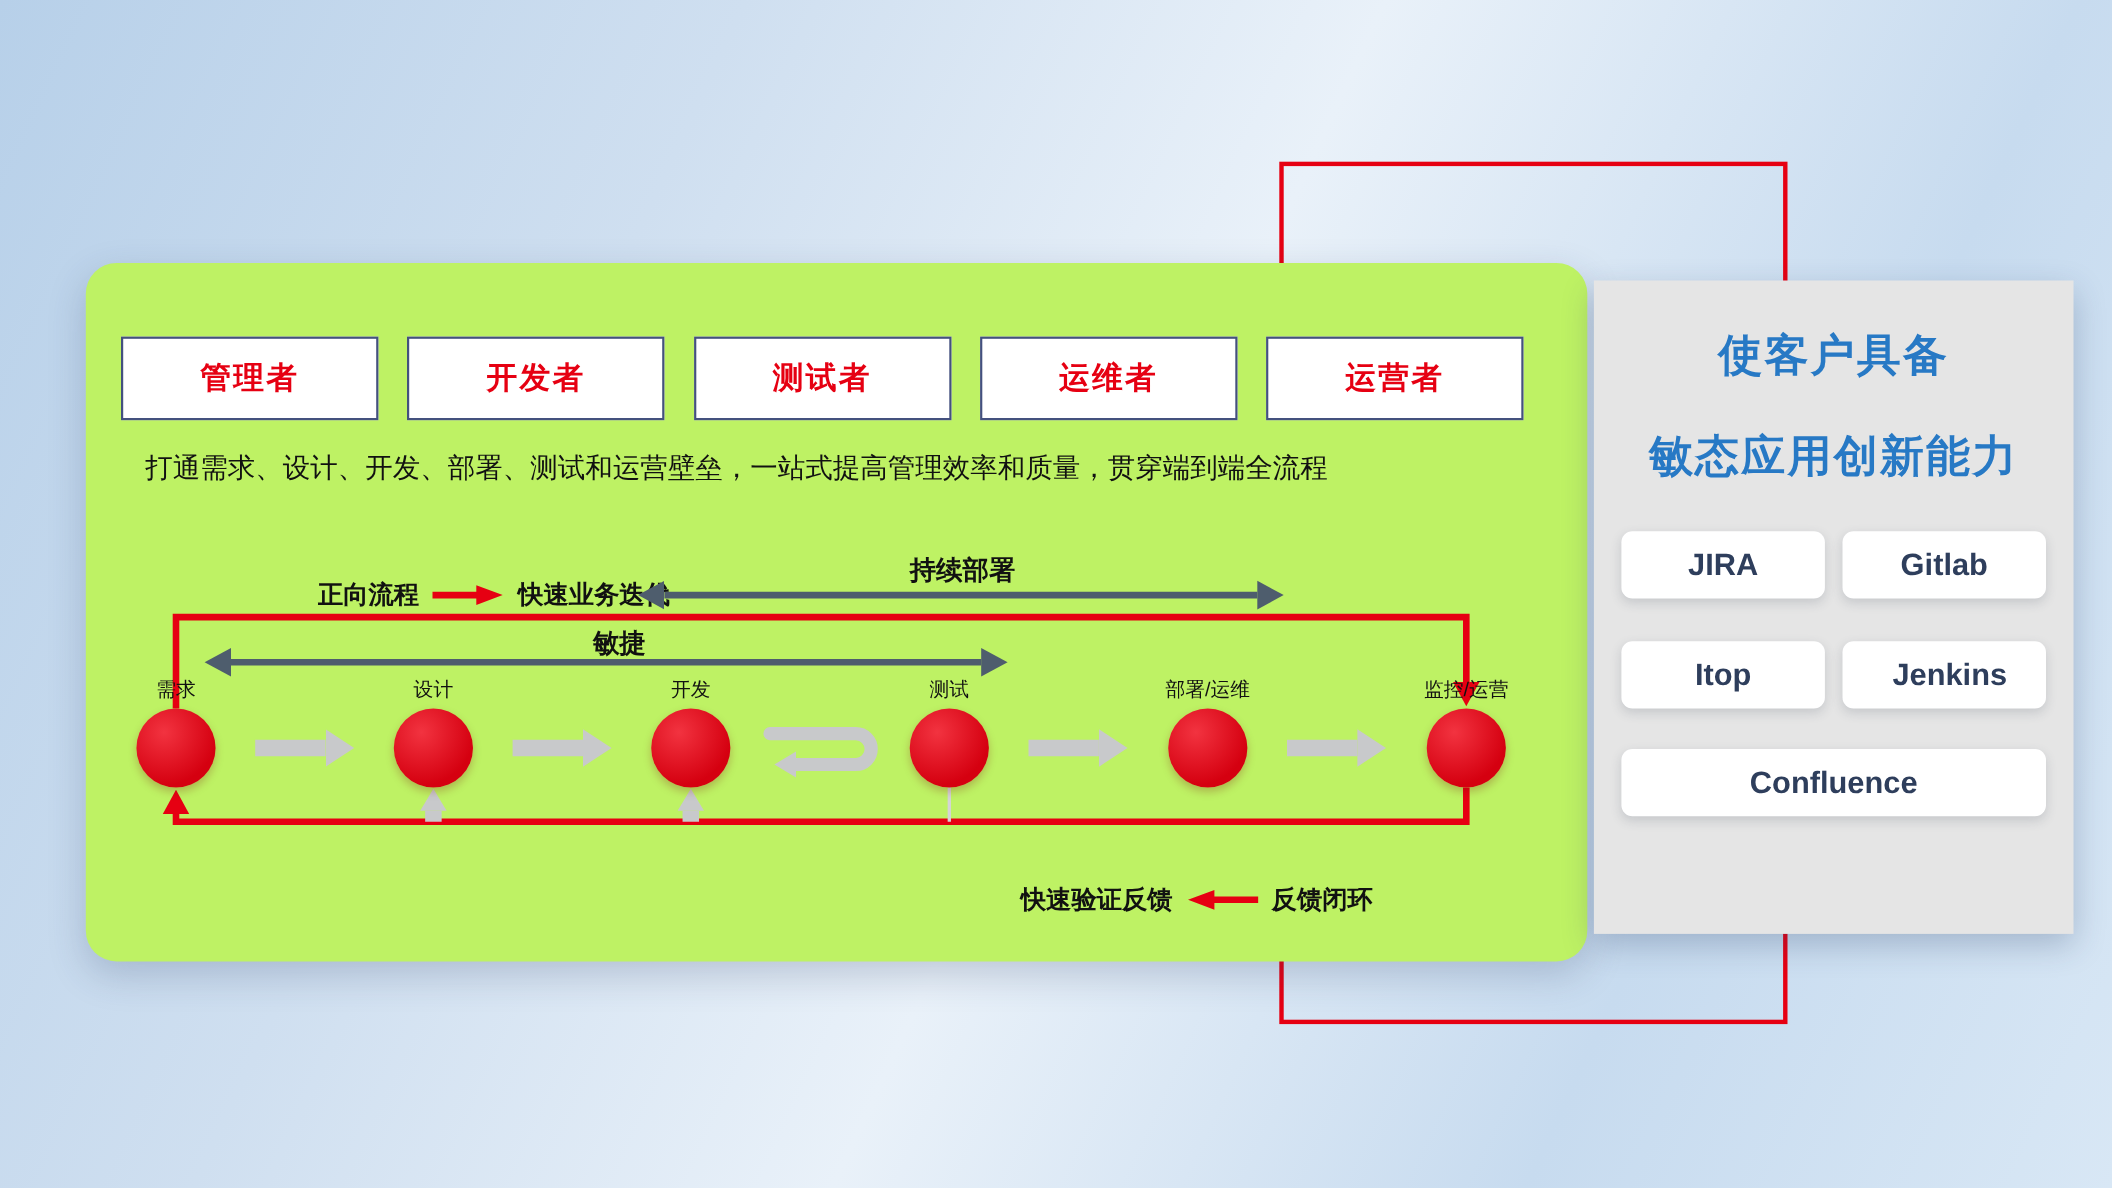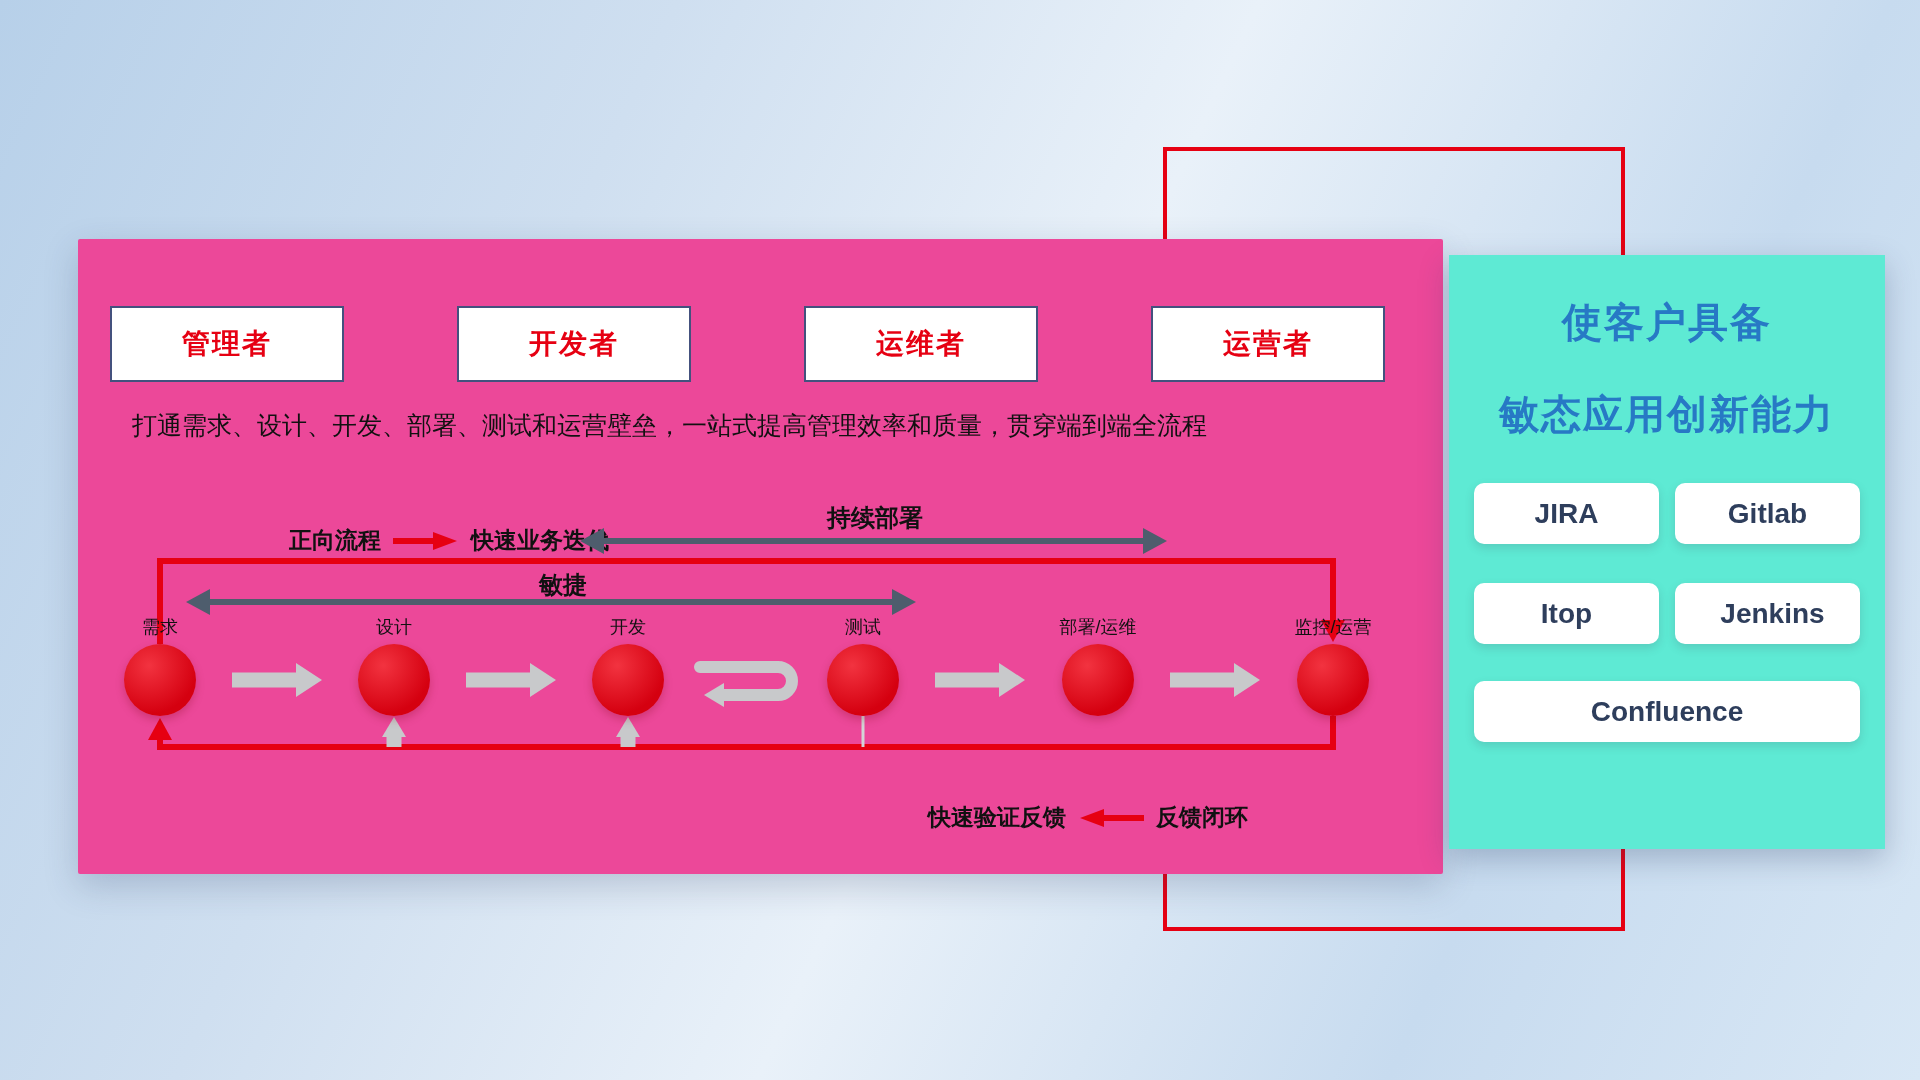--- a/index.html
+++ b/index.html
@@ -9,21 +9,21 @@
     background:
       linear-gradient(115deg,#b7d0e9 0%,#cfdff0 28%,#e9f1f9 52%,#c7dbef 78%,#d8e7f5 100%);
     position:relative;
   }
   .red-frame {
     position:absolute; left:1163px; top:147px; width:462px; height:784px;
     border:4px solid #e60012; z-index:1;
   }
   .main-panel {
     position:absolute; left:78px; top:239px; width:1365px; height:635px;
-    background:#ec4899; border-radius:2px;
+    background:#bef264; border-radius:28px;
     box-shadow:0 12px 34px rgba(40,60,100,.22);
     z-index:2;
   }
   .roles-row {
     position:absolute; left:32px; top:67px; width:1275px;
     display:flex; justify-content:space-between;
   }
   .role-box {
     width:234px; height:76px; border:2px solid #44517e; background:#fff;
     display:flex; align-items:center; justify-content:center;
@@ -45,21 +45,21 @@
   .stage-circle {
     position:absolute; top:405px; width:72px; height:72px; border-radius:50%;
     background:radial-gradient(circle at 35% 30%, #f23340, #d50010 70%);
     box-shadow:0 4px 8px rgba(120,0,10,.25);
   }
   .span-label {
     position:absolute; text-align:center; font-size:24px; font-weight:bold; color:#111;
   }
   .side-panel {
     position:absolute; left:1449px; top:255px; width:436px; height:594px;
-    background:#5eead4; box-shadow:0 10px 28px rgba(40,60,100,.28); z-index:3;
+    background:#e5e5e5; box-shadow:0 10px 28px rgba(40,60,100,.28); z-index:3;
   }
   .side-title {
     position:absolute; width:100%; text-align:center;
     font-size:40px; font-weight:bold; color:#2779c5; letter-spacing:2px;
   }
   .side-title.l1 { top:40px; }
   .side-title.l2 { top:132px; }
   .tool-btn {
     position:absolute; height:61px; background:#ffffff; border-radius:10px;
     box-shadow:0 4px 10px rgba(60,70,90,.18);
@@ -78,20 +78,23 @@
 <div class="red-frame"></div>
 
 <div class="main-panel">
 
   <div class="roles-row">
     <div class="role-box">
         <span>管理者</span>
       </div>
     <div class="role-box">
         <span>开发者</span>
+      </div>
+    <div class="role-box">
+        <span>测试者</span>
       </div>
     <div class="role-box">
         <span>运维者</span>
       </div>
     <div class="role-box">
         <span>运营者</span>
       </div>
   </div>
 
   <div class="description">打通需求、设计、开发、部署、测试和运营壁垒，一站式提高管理效率和质量，贯穿端到端全流程</div>

